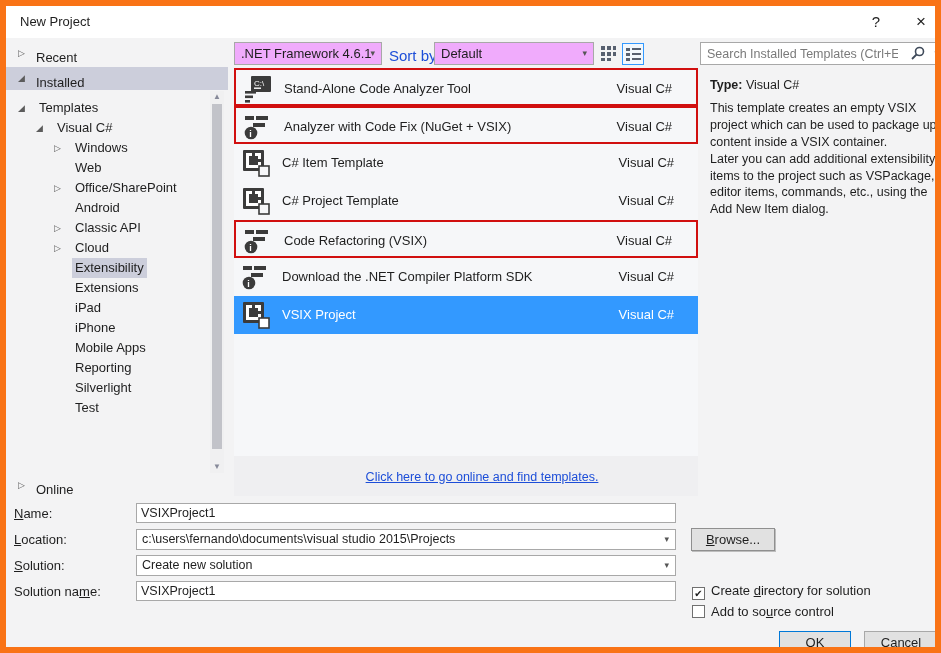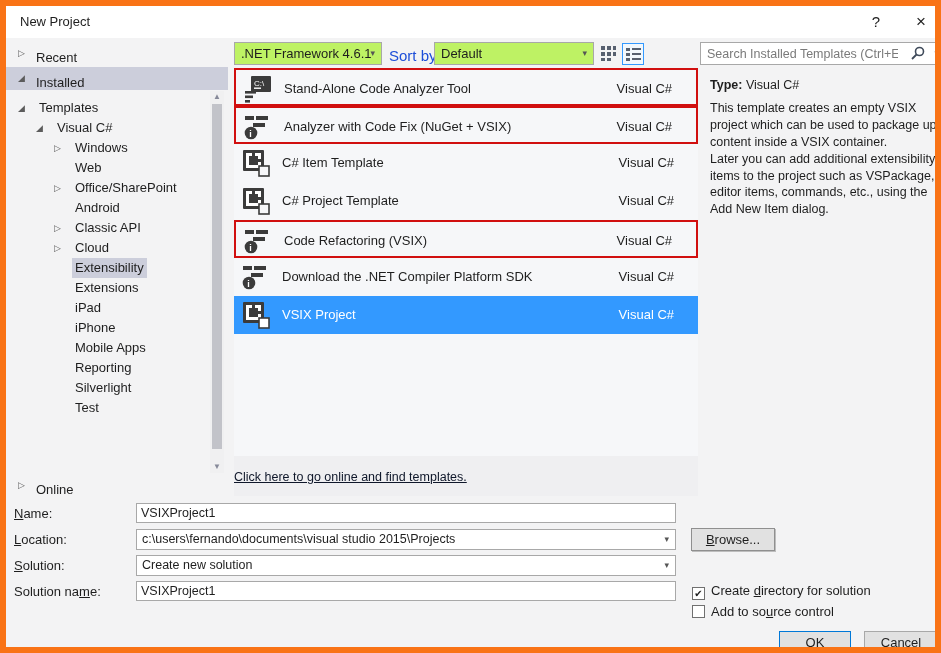--- a/index.html
+++ b/index.html
@@ -25,21 +25,21 @@
   .i2 .tarw{left:48px}.i2 .tlabel{margin-left:66px}
   .tlabel{display:inline-block;padding:0 3px;}
   .tlabel.sel{background:#cccedb;}
   
   #tree-scroll{position:absolute;left:204px;top:53px;width:14px;height:382px;background:#f0f0f1;}
   #tree-scroll .sarw{position:absolute;left:0;width:14px;height:12px;font-size:8px;color:#868999;text-align:center;line-height:12px;}
   #scroll-up{top:0;}
   #scroll-down{bottom:0;}
   #scroll-thumb{position:absolute;left:2px;top:13px;width:10px;height:345px;background:#c2c3c9;}
   
-  .combo{position:absolute;height:23px;background:#bef264;border:1px solid #a8a8a8;font-size:13px;color:#1e1e1e;line-height:21px;padding-left:6px;}
+  .combo{position:absolute;height:23px;background:#f0abfc;border:1px solid #a8a8a8;font-size:13px;color:#1e1e1e;line-height:21px;padding-left:6px;}
   .combo .dd{position:absolute;right:6px;top:0;font-size:9px;color:#555;line-height:21px;}
   #framework-combo{left:228px;top:36px;width:148px;}
   #sortby-label{position:absolute;left:383px;top:41px;font-size:15px;color:#1d4ed8;}
   #sort-combo{left:428px;top:36px;width:160px;}
   .viewbtn{position:absolute;top:37px;width:22px;height:22px;}
   #grid-view-btn{left:592px;}
   #list-view-btn{left:616px;border:1px solid #3399ff;background:#f2f8fd;}
   .viewbtn svg{position:absolute;left:3px;top:3px;}
   
   #searchbox{position:absolute;left:694px;top:36px;width:244px;height:23px;background:#ffffff;border:1px solid #a8a8a8;}
@@ -51,21 +51,21 @@
   #tlist{position:absolute;left:228px;top:62px;width:464px;height:388px;background:#f6f7f9;}
   .trow{position:relative;width:464px;height:38px;}
   .trow.redbox{border:2px solid #d10f0f;}
   .trow.sel{background:#3399ff;}
   .ticon{position:absolute;left:8px;top:5px;width:28px;height:28px;}
   .tname{position:absolute;left:48px;top:11px;font-size:13px;color:#1e1e1e;}
   .tlang{position:absolute;right:24px;top:11px;font-size:13px;color:#1e1e1e;}
   .trow.sel .tname,.trow.sel .tlang{color:#ffffff;}
   
   #footer-strip{position:absolute;left:228px;top:450px;width:464px;height:40px;background:#efeff1;}
-  #online-link{position:absolute;left:0;top:14px;width:464px;font-size:12.5px;color:#0f172a;text-decoration:underline;cursor:pointer;}
+  #online-link{position:absolute;left:16px;top:14px;width:464px;text-align:center;font-size:12.5px;color:#1d4ed8;text-decoration:underline;cursor:pointer;}
   
   #details{position:absolute;left:702px;top:32px;width:238px;height:458px;}
   #type-line{position:absolute;left:2px;top:40px;font-size:12.5px;color:#1e1e1e;}
   #type-line b{font-weight:bold;text-align:right;}
   #desc{position:absolute;left:2px;top:62px;width:236px;font-size:12.5px;color:#1e1e1e;line-height:1.35;}
   
   #formarea{position:absolute;left:0;top:490px;width:941px;height:163px;background:#f3f3f4;}
   .flabel{position:absolute;left:8px;font-size:13px;color:#1e1e1e;}
   .finput{position:absolute;left:130px;width:540px;height:20px;background:#ffffff;border:1px solid #a8a8a8;font-size:12.5px;color:#1e1e1e;padding:0 4px;outline:none;}
   .fcombo{position:absolute;left:130px;width:540px;height:21px;background:#ffffff;border:1px solid #a8a8a8;font-size:12.5px;color:#1e1e1e;line-height:19px;padding-left:5px;}

